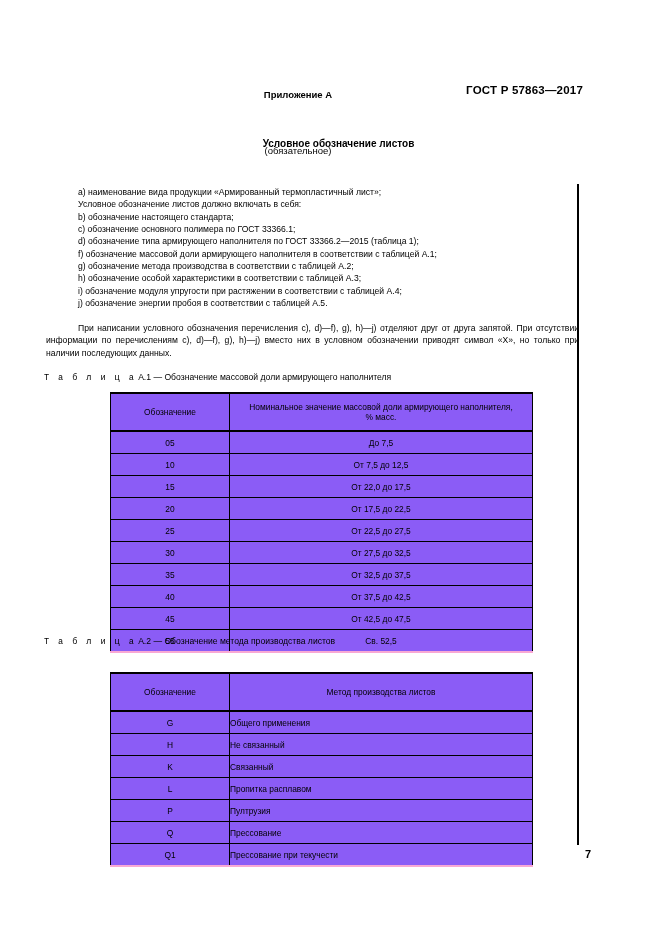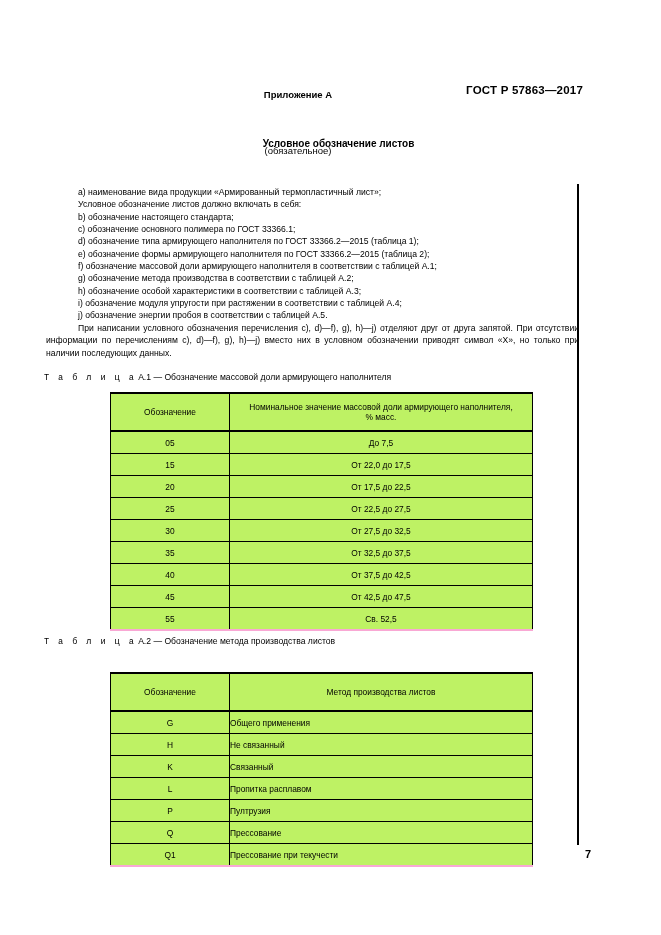--- a/index.html
+++ b/index.html
@@ -101,21 +101,21 @@
   #cap-a1 { top: 372px; }
   #cap-a2 { top: 636px; }
 
   
   table.gost {
     position: absolute;
     left: 110px;
     width: 423px;
     border-collapse: collapse;
     font-size: 8.4px;
-    background: #bef264;
+    background: #8b5cf6;
   }
   table.gost td, table.gost th {
     border: 1px solid #000;
     padding: 0;
     font-weight: normal;
   }
   table.gost thead td {
     border-top: 2px solid #000;
     border-bottom: 2px solid #000;
     text-align: center;
@@ -179,21 +179,20 @@
   </div>
 
   <div class="annex-subject">Условное обозначение листов</div>
 
   <div class="body-text">
     <div class="li">a) наименование вида продукции «Армированный термопластичный лист»;</div>
     <div class="li">Условное обозначение листов должно включать в себя:</div>
     <div class="li">b) обозначение настоящего стандарта;</div>
     <div class="li">c) обозначение основного полимера по ГОСТ 33366.1;</div>
     <div class="li">d) обозначение типа армирующего наполнителя по ГОСТ 33366.2—2015 (таблица 1);</div>
-    <div class="li">e) обозначение формы армирующего наполнителя по ГОСТ 33366.2—2015 (таблица 2);</div>
     <div class="li">f) обозначение массовой доли армирующего наполнителя в соответствии с таблицей А.1;</div>
     <div class="li">g) обозначение метода производства в соответствии с таблицей А.2;</div>
     <div class="li">h) обозначение особой характеристики в соответствии с таблицей А.3;</div>
     <div class="li">i) обозначение модуля упругости при растяжении в соответствии с таблицей А.4;</div>
     <div class="li">j) обозначение энергии пробоя в соответствии с таблицей А.5.</div>
   </div>
 
   <div class="para">
     <span class="indent"></span><span>При написании условного обозначения перечисления c), d)—f), g), h)—j) отделяют друг от друга запятой. При отсутствии информации по перечислениям c), d)—f), g), h)—j) вместо них в условном обозначении приводят символ «Х», но только при наличии последующих данных.</span>
   </div>
@@ -214,20 +213,24 @@
           <span>% масс.</span>
         </td>
       </tr>
     </thead>
     <tbody>
       <tr>
         <td class="c-code">05</td>
         <td class="c-val-center">До 7,5</td>
       </tr>
       <tr>
+        <td class="c-code">10</td>
+        <td class="c-val-center">От 7,5 до 12,5</td>
+      </tr>
+      <tr>
         <td class="c-code">15</td>
         <td class="c-val-center">От 22,0 до 17,5</td>
       </tr>
       <tr>
         <td class="c-code">20</td>
         <td class="c-val-center">От 17,5 до 22,5</td>
       </tr>
       <tr>
         <td class="c-code">25</td>
         <td class="c-val-center">От 22,5 до 27,5</td>

